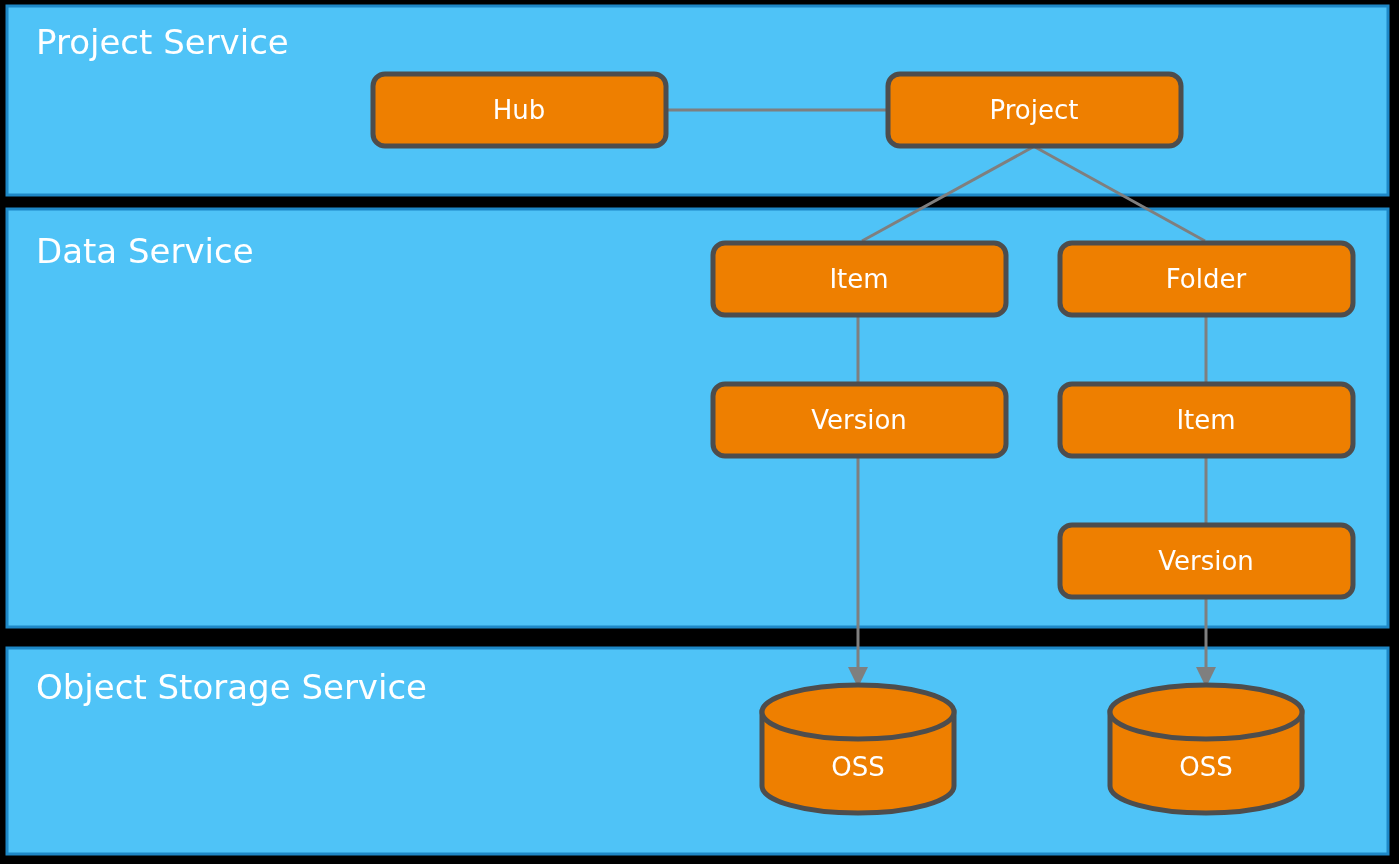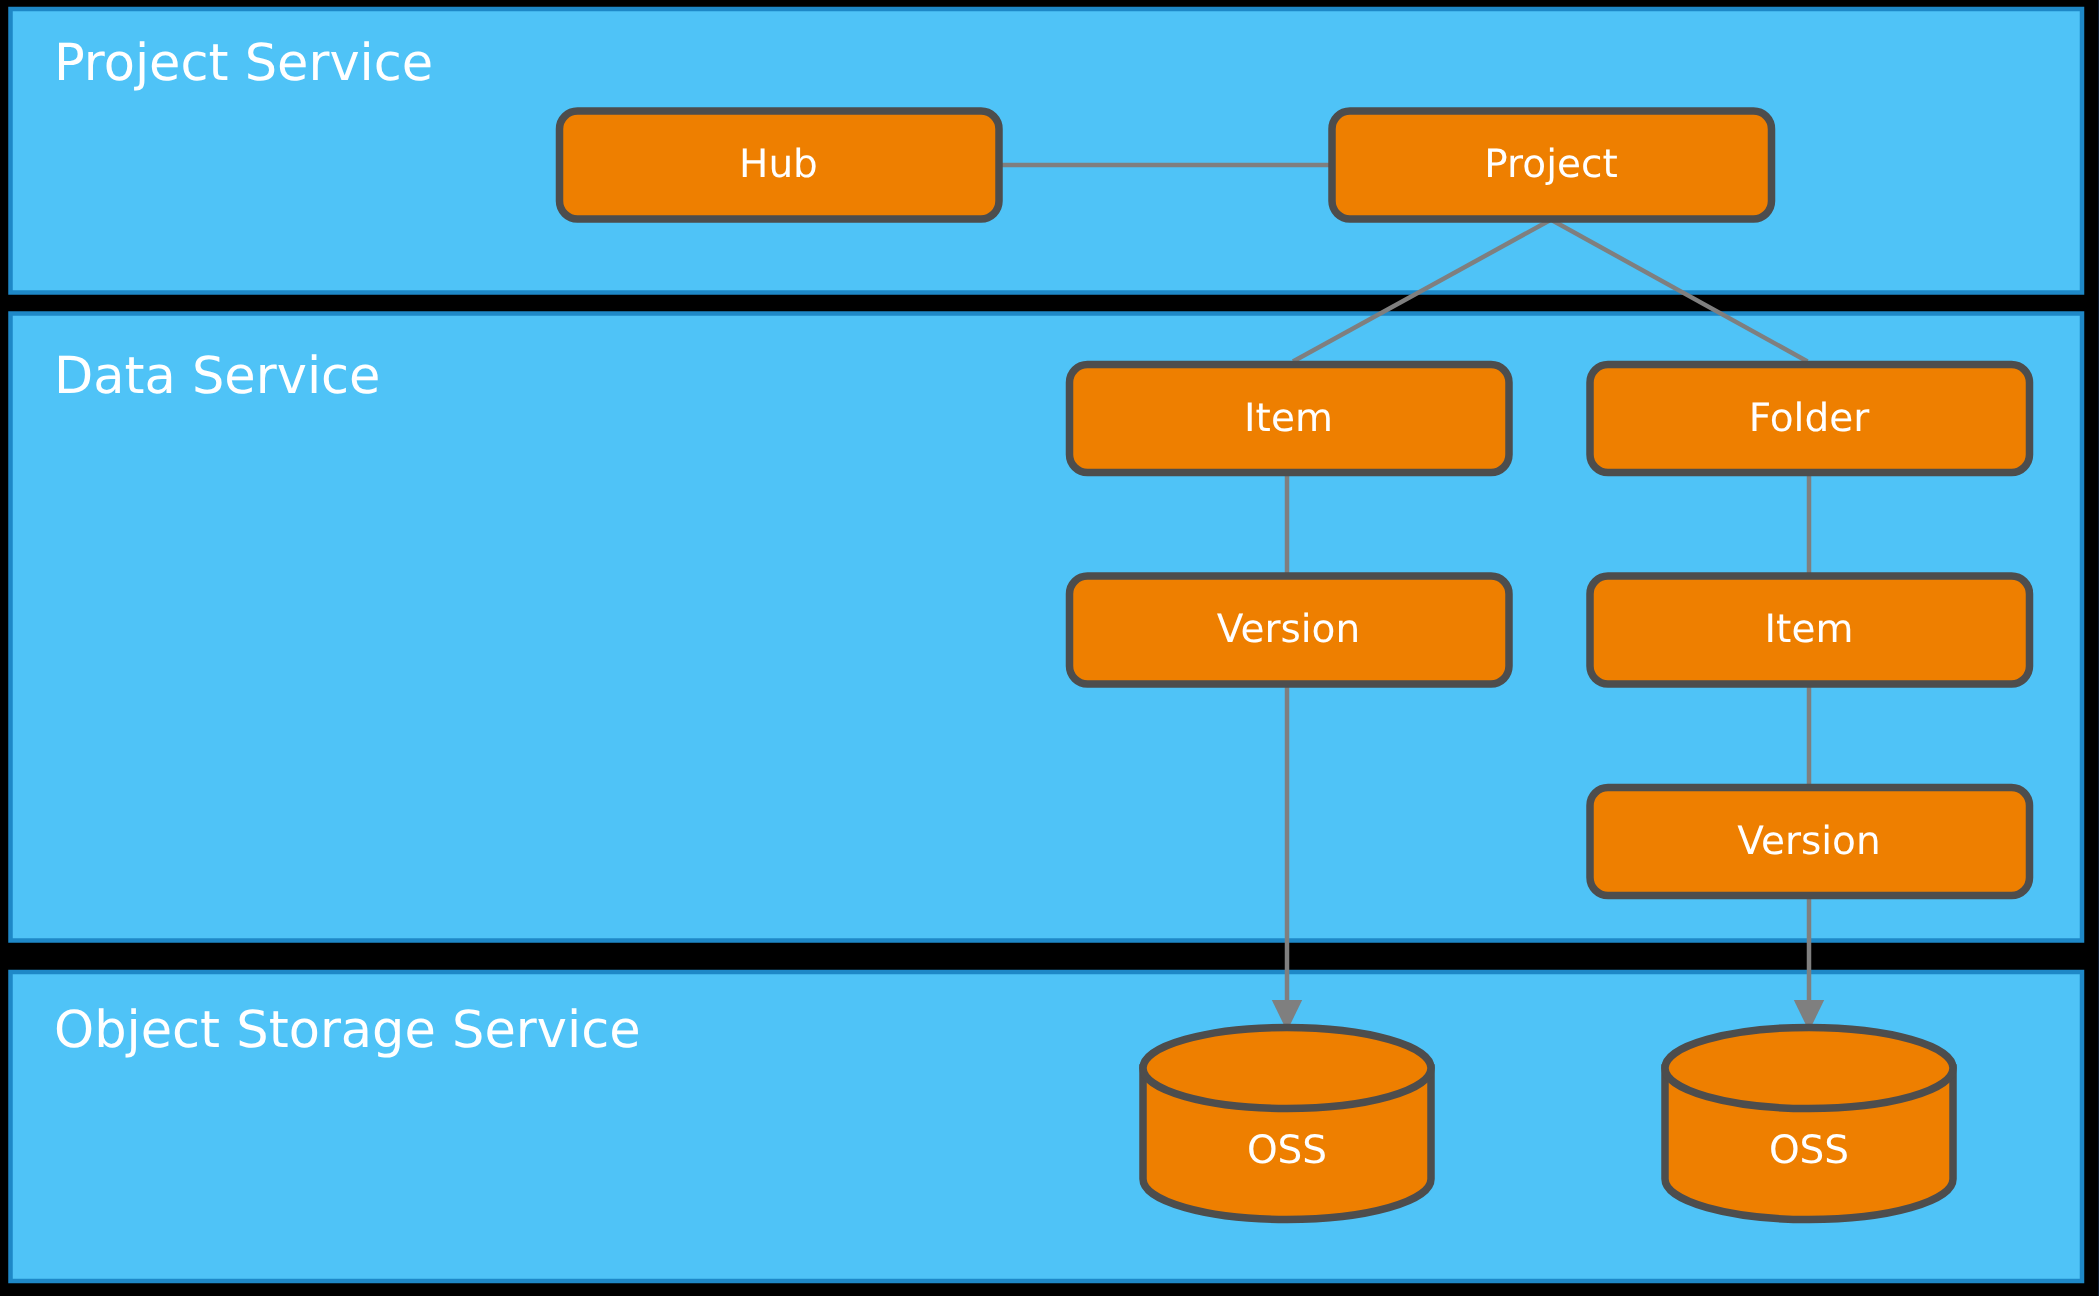--- a/index.html
+++ b/index.html
@@ -10,21 +10,21 @@
   body {
     width: 1399px;
     height: 864px;
     overflow: hidden;
     font-family: "DejaVu Sans", sans-serif;
   }
   #diagram-root {
     position: relative;
     width: 1399px;
     height: 864px;
-    background: #3b82f6;
+    background: #b91c1c;
   }
   svg.diagram {
     display: block;
     width: 1399px;
     height: 864px;
   }
   .panel-rect {
     fill: #4FC3F7;
     stroke: #1E88C7;
     stroke-width: 3;

